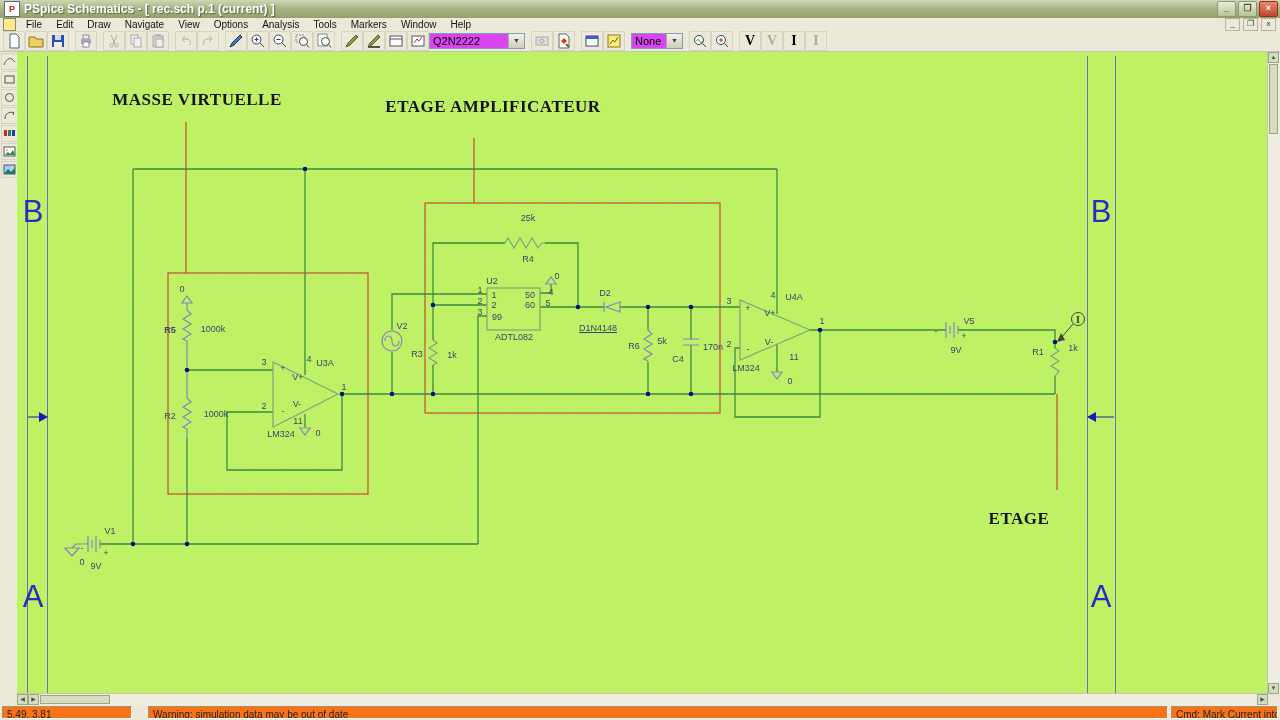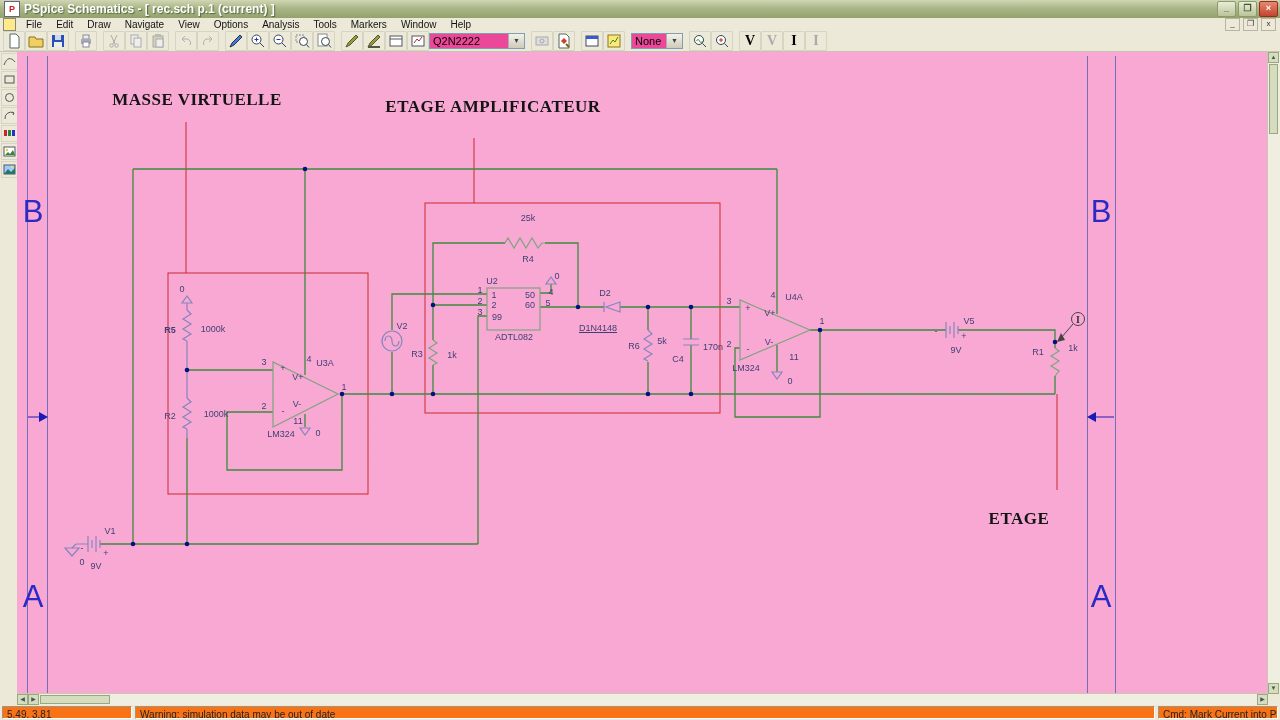--- a/index.html
+++ b/index.html
@@ -23,34 +23,34 @@
   .menu-item{padding:0 7px;font-size:10px;color:#111;line-height:13px;}
   .mdi-btns{margin-left:auto;display:flex;gap:3px;margin-right:4px;}
   .mdi-btn{width:13px;height:11px;font-size:8px;line-height:10px;text-align:center;color:#333;
     border:1px solid #b8b4a0;background:#ece9d8;}
   .toolbar{position:absolute;left:0;top:31px;width:1280px;height:21px;background:#ece9d8;
     border-bottom:1px solid #c8c4b0;display:flex;align-items:center;padding-left:3px;box-sizing:border-box;}
   .tbtn{width:20px;height:18px;display:flex;align-items:center;justify-content:center;
     border:1px solid #d8d4c4;border-radius:1px;background:#ece9d8;margin:0 0px;}
   .tbtn svg{display:block;}
   .tsep{width:6px;height:18px;}
-  .combo{height:16px;background:#ec4899;border:1px solid #7f9db9;display:flex;align-items:center;
+  .combo{height:16px;background:#d946ef;border:1px solid #7f9db9;display:flex;align-items:center;
     font-size:11px;padding-left:3px;box-sizing:border-box;position:relative;}
   .combo .cval{flex:1;color:#000;}
   .combo .cbtn{width:15px;height:14px;background:linear-gradient(180deg,#f4f2e8,#cfcaB8);
     border-left:1px solid #aab;text-align:center;font-size:7px;line-height:14px;color:#345;}
   .mk-letter{font-family:"Liberation Serif",serif;font-size:14px;font-weight:bold;color:#000;}
   .mk-letter.dis{color:#aaa;}
   
   .lstrip{position:absolute;left:0;top:52px;width:17px;bottom:26px;background:#ece9d8;
     border-right:1px solid #cac6b2;}
   .lbtn{width:15px;height:15px;margin:1px 0 0 1px;border:1px solid #d8d4c4;background:#ece9d8;
     display:flex;align-items:center;justify-content:center;}
   
-  #canvas{position:absolute;left:17px;top:52px;right:12px;bottom:26px;overflow:hidden;background:#f9a8d4;}
+  #canvas{position:absolute;left:17px;top:52px;right:12px;bottom:26px;overflow:hidden;background:#bef264;}
   #sheet{position:absolute;left:-17px;top:-52px;width:1280px;height:720px;}
   #grid{position:absolute;left:48px;top:56px;width:1039px;height:641px;
     background-image:radial-gradient(#c6c6d8 0.9px,transparent 0.9px);background-size:10.7px 10.7px;}
   #schem-svg{position:absolute;left:0;top:0;}
   #labels{position:absolute;left:0;top:0;width:1280px;height:720px;}
   .lb{position:absolute;transform:translate(-50%,-50%);white-space:nowrap;}
   .lb-sect{font-family:"Liberation Serif",serif;font-weight:bold;font-size:17px;color:#141414;letter-spacing:0.5px;}
   .lb-frame{font-size:31px;color:#2a2ac4;}
   .lb-pl{font-size:9px;color:#3f3f72;}
   .lb-mk{font-family:"Liberation Serif",serif;font-size:10px;font-weight:bold;color:#333;}
@@ -63,21 +63,21 @@
   .hspacer{flex:1;}
   .vscroll{position:absolute;right:0;top:52px;width:12px;bottom:26px;background:#f0eee0;
     border-left:1px solid #cac6b2;display:flex;flex-direction:column;}
   .vthumb{height:70px;width:9px;margin:1px 0 0 1px;background:#d6dcc0;border:1px solid #9aa87e;box-sizing:border-box;}
   .vspacer{flex:1;}
   .statusbar{position:absolute;left:0;bottom:0;width:1280px;height:15px;background:#ece9d8;
     display:flex;align-items:center;font-size:10px;color:#222;}
   .scell{height:13px;line-height:13px;border:1px solid;border-color:#9b9782 #fff #fff #9b9782;
     padding:1px 4px;box-sizing:border-box;background:#f97316;white-space:nowrap;overflow:hidden;}
   .scoords{width:130px;margin-left:2px;}
-  .swarn{width:1020px;margin-left:3px;}
+  .swarn{width:1020px;margin-left:16px;}
   .scmd{flex:1;margin-left:3px;margin-right:2px;}
 </style>
 </head>
 <body>
 
 <div class="titlebar">
   <div class="appicon">P</div>
   <div class="ttext">PSpice Schematics - [ rec.sch  p.1 (current)  ]</div>
   <div class="wbtns">
     <div class="wbtn">_</div>

